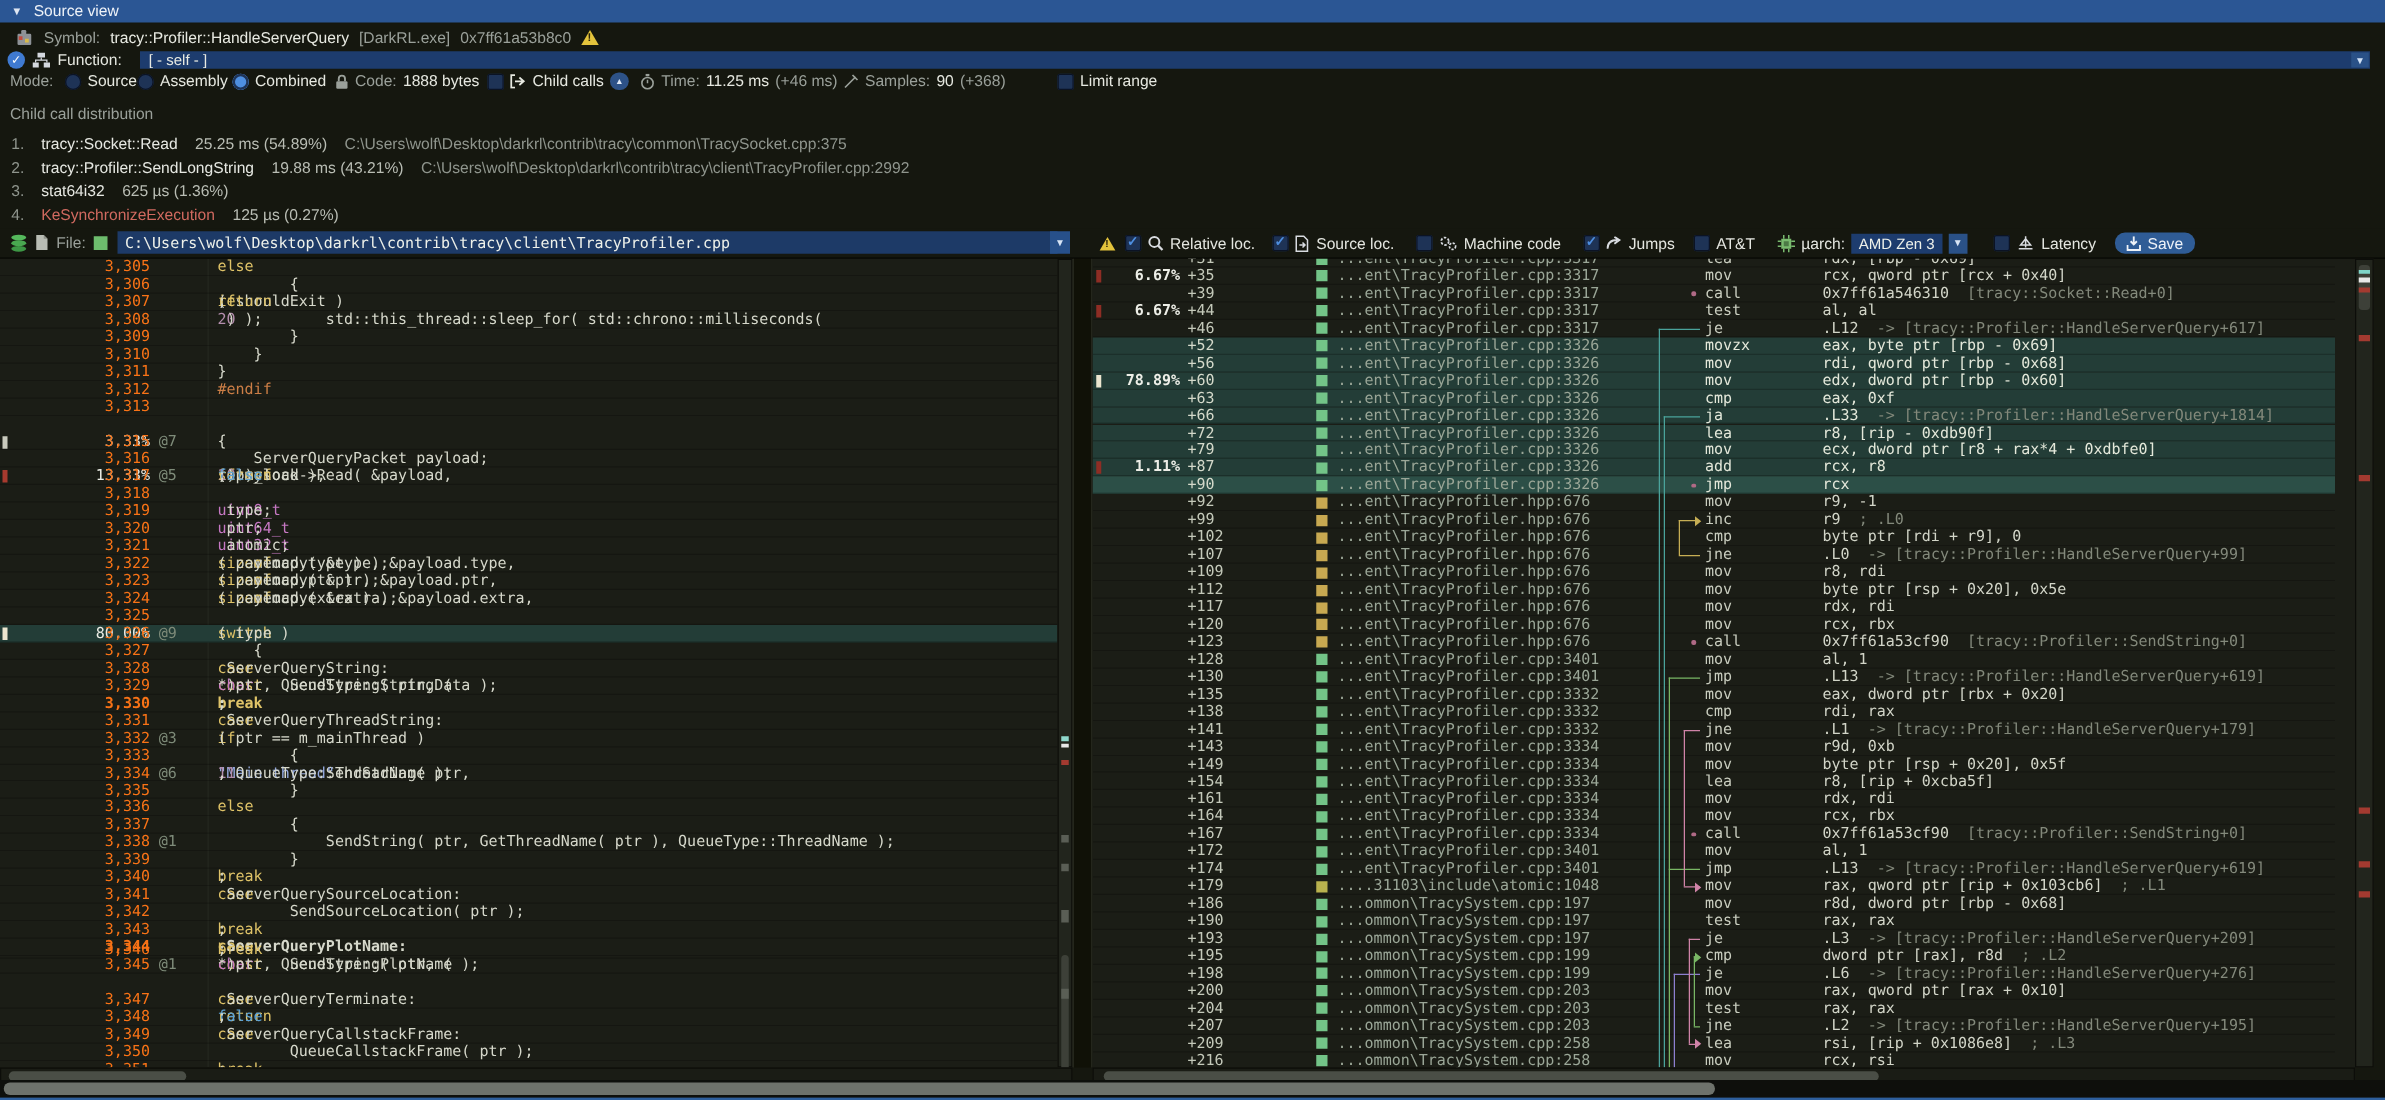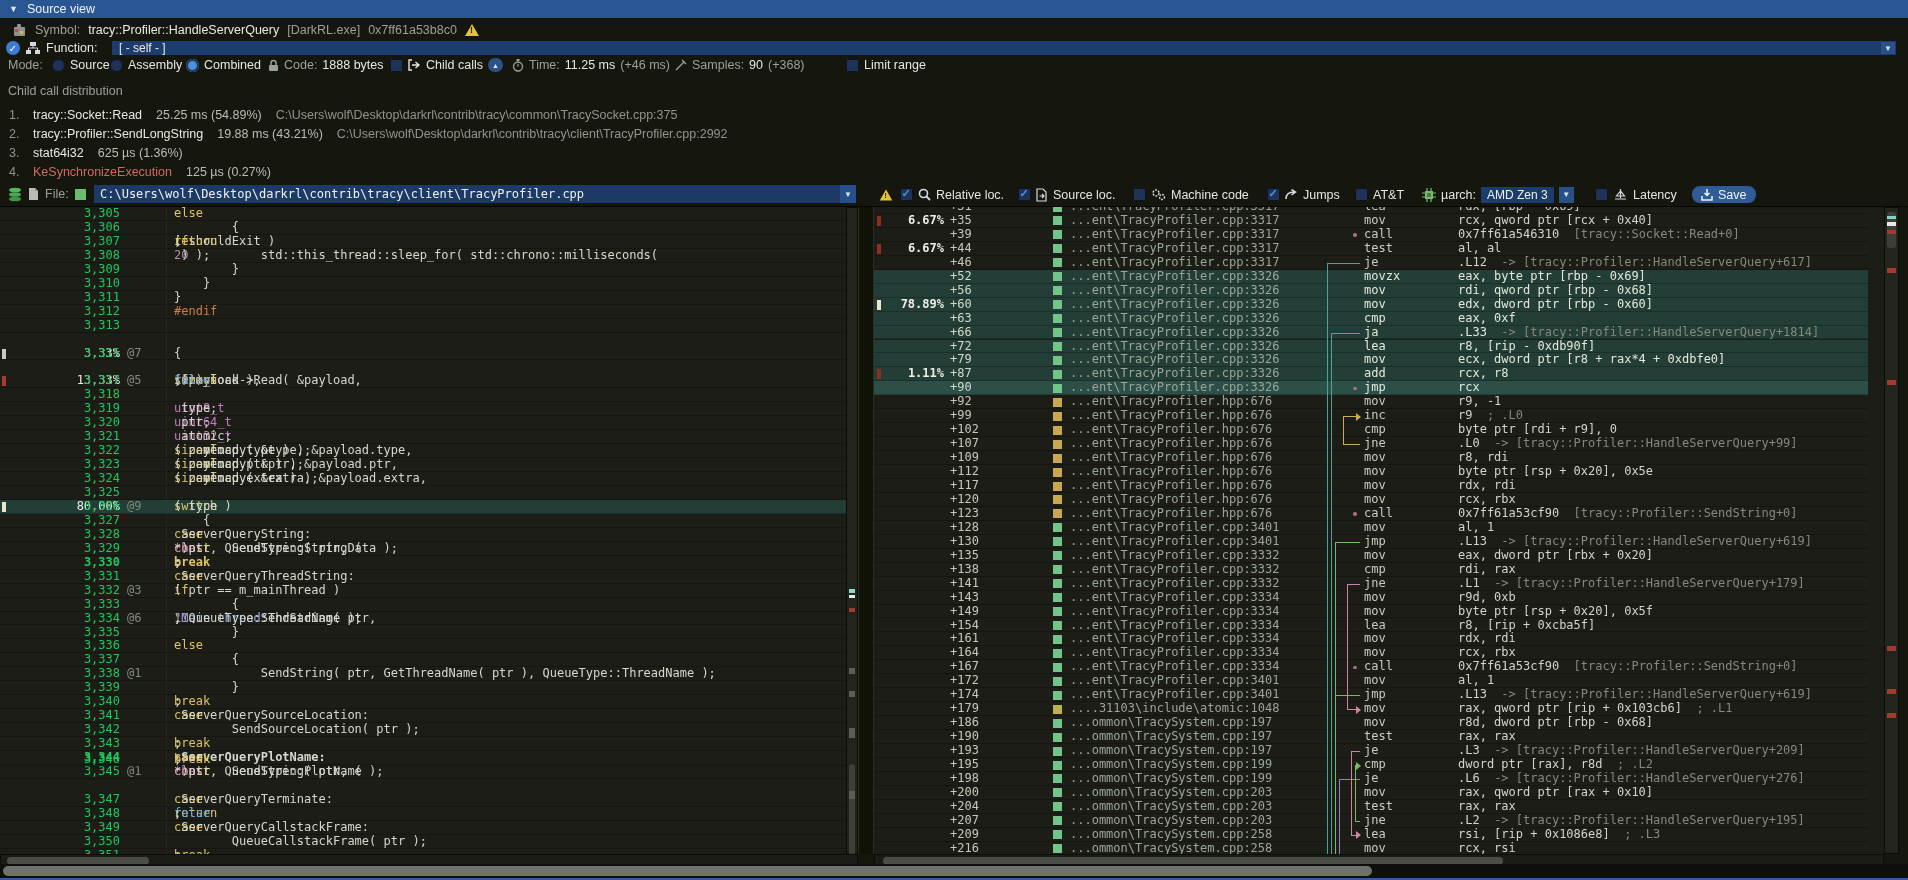--- a/index.html
+++ b/index.html
@@ -56,21 +56,21 @@
   .srow,.arow{position:absolute;left:0;height:13.95px;font-size:12px;font-family:"DejaVu Sans Mono",monospace;
               box-shadow:inset 0 -1px rgba(0,0,0,0.22);}
   .srow{right:12px;}
   .arow{right:16px;}
   .hl1{background:#233d37;}
   .hl2{background:#2c4f47;}
   .srow span,.arow span{position:absolute;top:0;line-height:13.95px;}
   .lbar,.abar{top:2px!important;width:4px;height:10px;}
   .lbar{left:2px;} .abar{left:3px;}
   .lpct{left:6px;width:70px;text-align:right;font-weight:normal;color:#edeee7;padding-left:44px;}
-  .lnum{left:70px;width:50px;text-align:right;color:#22c55e;}
+  .lnum{left:70px;width:50px;text-align:right;color:#f97316;}
   .lat{left:127px;color:#7e8b79;}
   .lcode{left:174px;white-space:pre;}
   .tk-k{color:#dfc368;} .tk-t{color:#c678c3;} .tk-n{color:#b48ead;} .tk-s{color:#93a8dd;}
   .tk-p{color:#cc7e46;} .tk-b{color:#5ca2d6;} .tk-d{color:#d6d8cb;}
   .apct{left:8px;width:62px;text-align:right;font-weight:bold;color:#edeee7;}
   .aaddr{left:76px;color:#c4c9ba;}
   .asq{left:179px;top:2.5px!important;width:9px;height:9px;}
   .aloc{left:196px;color:#9aa697;}
   .adot{left:479px;top:5.5px!important;width:3.5px;height:3.5px;border-radius:50%;background:#b06a86;}
   .amn{left:490px;color:#c9cdbf;}
@@ -361,20 +361,24 @@
           <span class="lnum">3,313</span>
           <span class="lcode"></span>
         </div>
         <div class="srow" style="top: 139.5px;">
           <span class="lbar" style="background: rgb(201, 201, 189);"></span>
           <span class="lpct">3.33%</span>
           <span class="lnum">3,315</span>
           <span class="lat">@7</span>
           <span class="lcode"><span class="tk-d">{</span></span>
         </div>
+        <div class="srow" style="top: 153.45px;">
+          <span class="lnum">3,316</span>
+          <span class="lcode"><span class="tk-d">    ServerQueryPacket payload;</span></span>
+        </div>
         <div class="srow" style="top: 167.4px;">
           <span class="lbar" style="background: rgb(168, 58, 46);"></span>
           <span class="lpct">13.33%</span>
           <span class="lnum">3,317</span>
           <span class="lat">@5</span>
           <span class="lcode"><span class="tk-d">    </span><span class="tk-k">if</span><span class="tk-d">( !m_sock-&gt;Read( &amp;payload, </span><span class="tk-k">sizeof</span><span class="tk-d">( payload ), </span><span class="tk-n">10</span><span class="tk-d"> ) ) </span><span class="tk-k">return</span><span class="tk-d"> </span><span class="tk-b">false</span><span class="tk-d">;</span></span>
         </div>
         <div class="srow" style="top: 181.35px;">
           <span class="lnum">3,318</span>
           <span class="lcode"></span>

